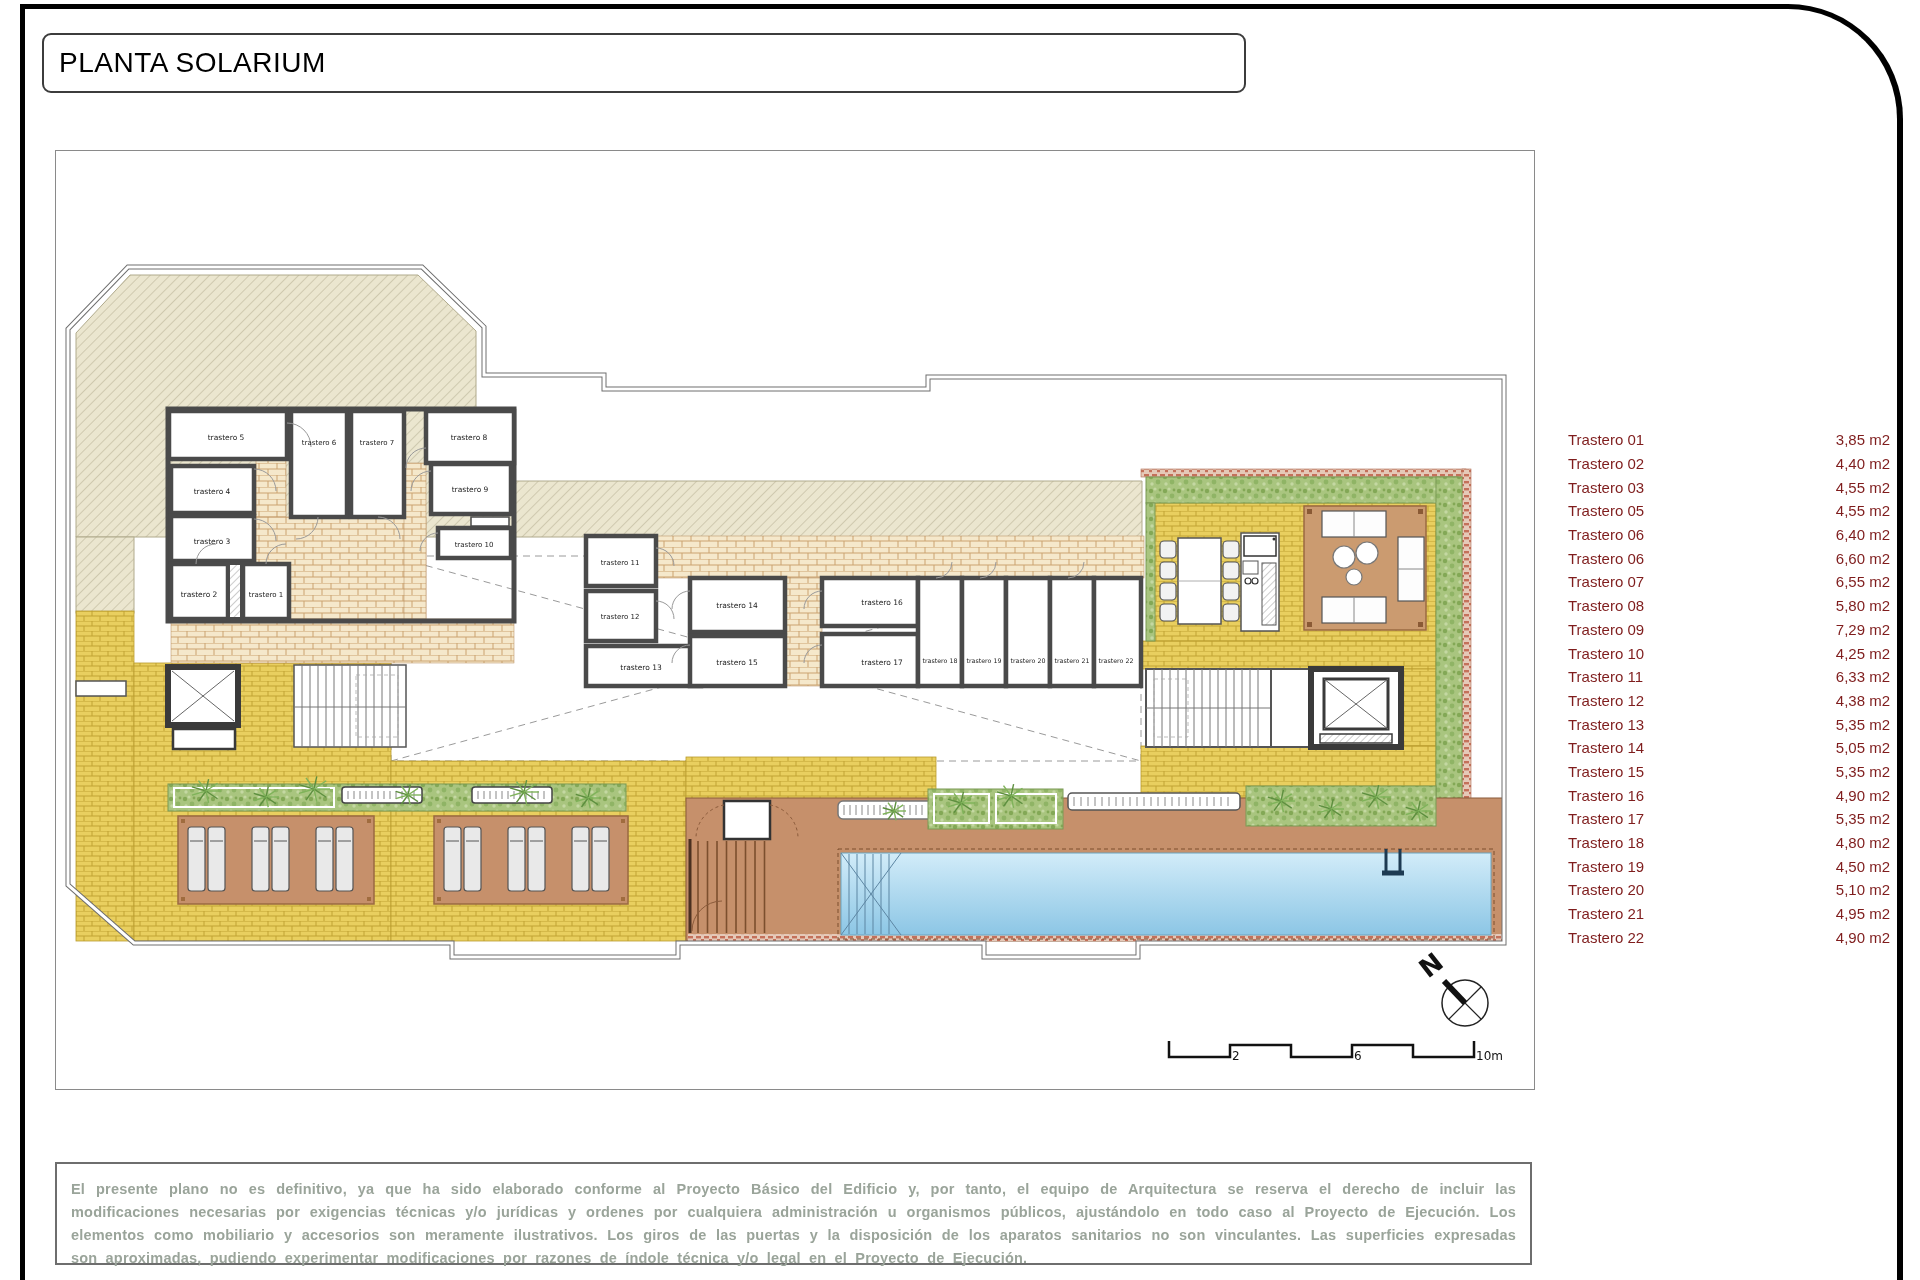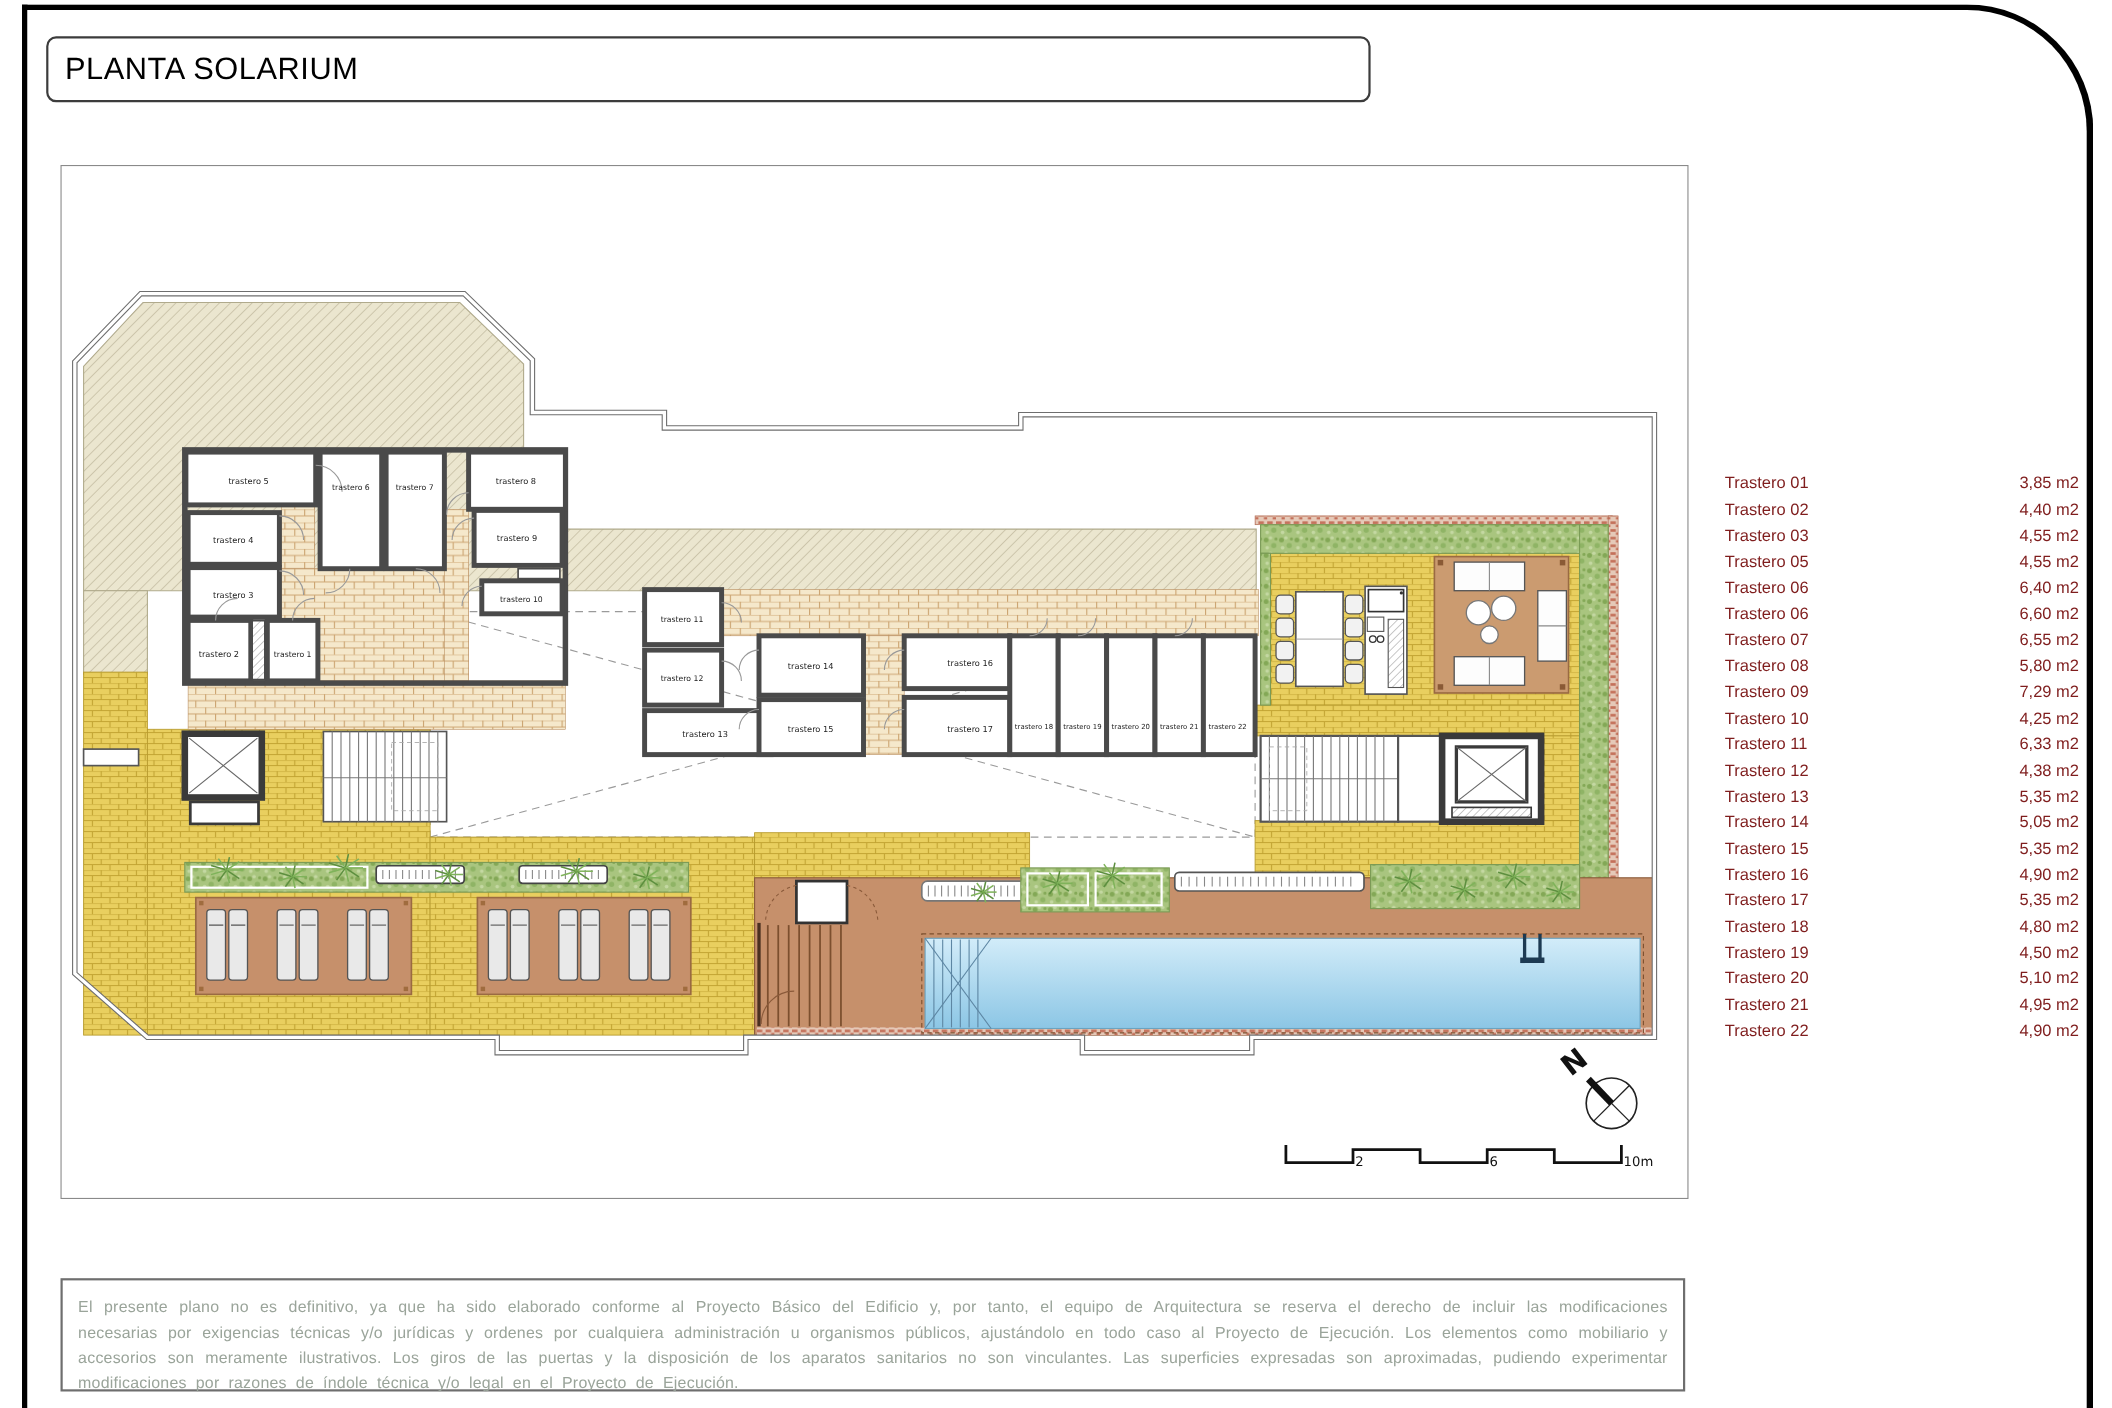--- a/index.html
+++ b/index.html
@@ -10,21 +10,21 @@
   .title-box{position:absolute;left:42px;top:33px;width:1200px;height:56px;
              border:2px solid #3c3c3c;border-radius:9px;display:flex;align-items:center;background:#fff;}
   .title-box span{font-size:28px;color:#000000;padding-left:15px;letter-spacing:.5px;}
   .plan-box{position:absolute;left:55px;top:150px;width:1478px;height:938px;border:1.5px solid #8a8a8a;background:#fff;}
   .legend{position:absolute;left:1568px;top:428px;width:322px;}
   .legend .row{display:flex;justify-content:space-between;height:23.7px;align-items:center;}
   .legend .row span{font-size:15px;color:#7f1d1d;}
   .disclaimer{position:absolute;left:55px;top:1162px;width:1477px;height:103px;
               border:2px solid #6e6e6e;background:#fff;box-sizing:border-box;}
   .disclaimer p{margin:14px 14px 0 14px;font-size:14.5px;line-height:1.58;color:#9aa49a;
-                text-align:justify;letter-spacing:.2px;word-spacing:4px;}
+                text-align:justify;letter-spacing:.2px;word-spacing:4px;font-weight:bold;}
   svg text.rl{font-family:"DejaVu Sans",sans-serif;fill:#222;}
   svg text.meas{font-family:"DejaVu Sans",sans-serif;fill:#111;}
 </style>
 </head>
 <body>
 
 <div class="page-frame"></div>
 
 <div class="title-box">
   <span>PLANTA SOLARIUM</span>

